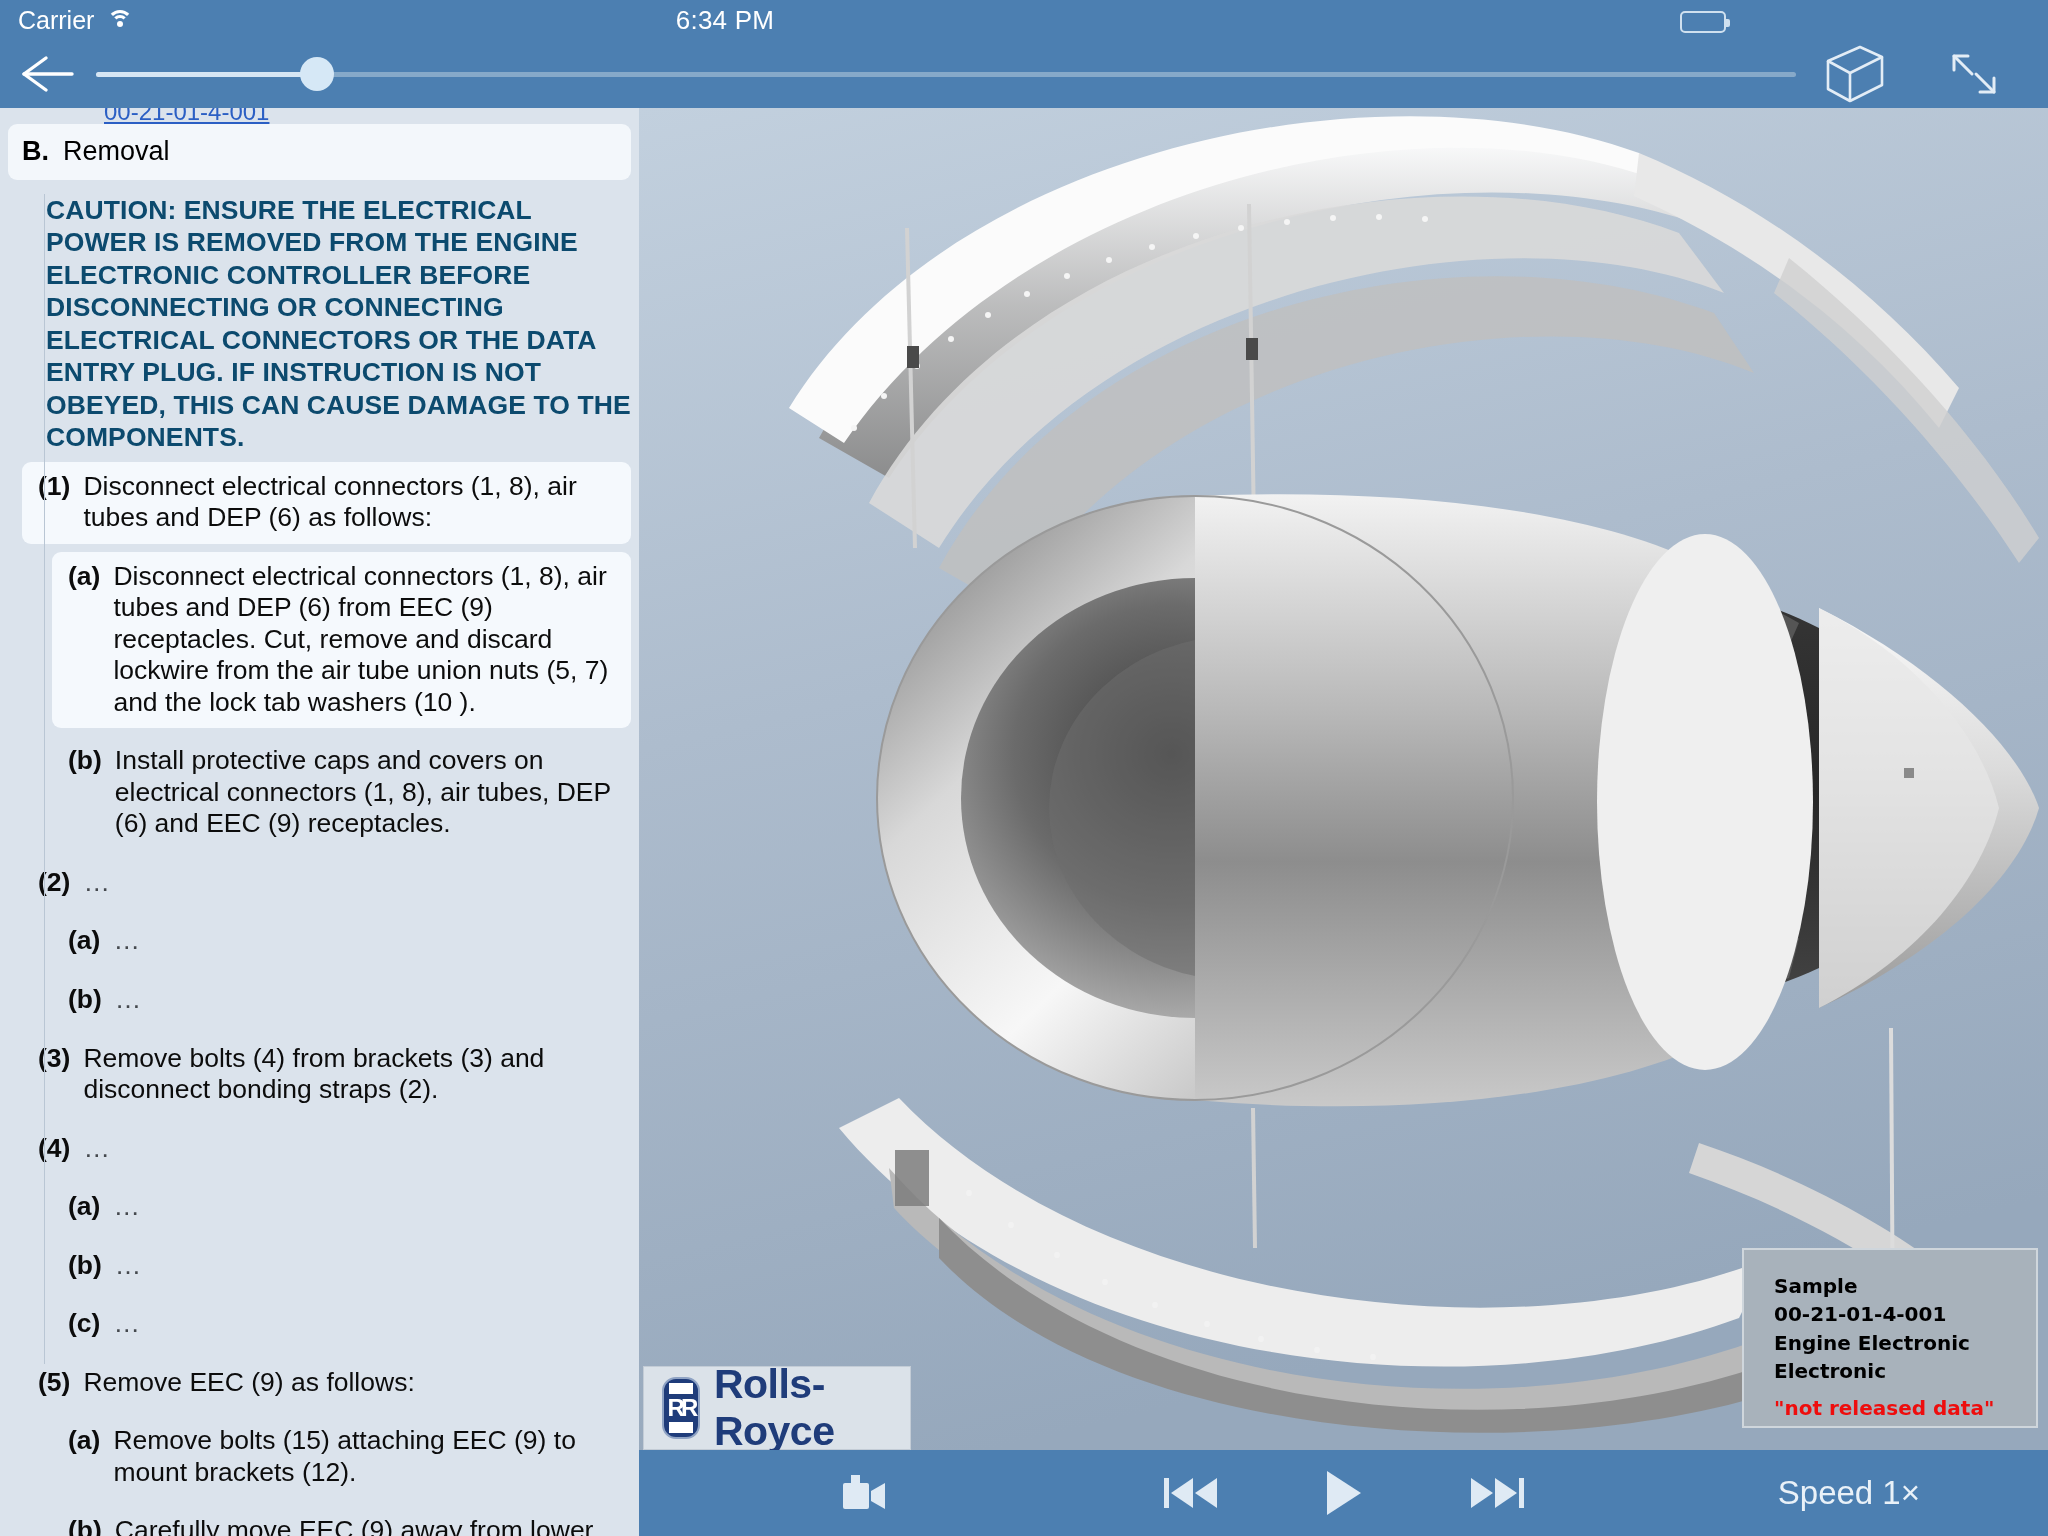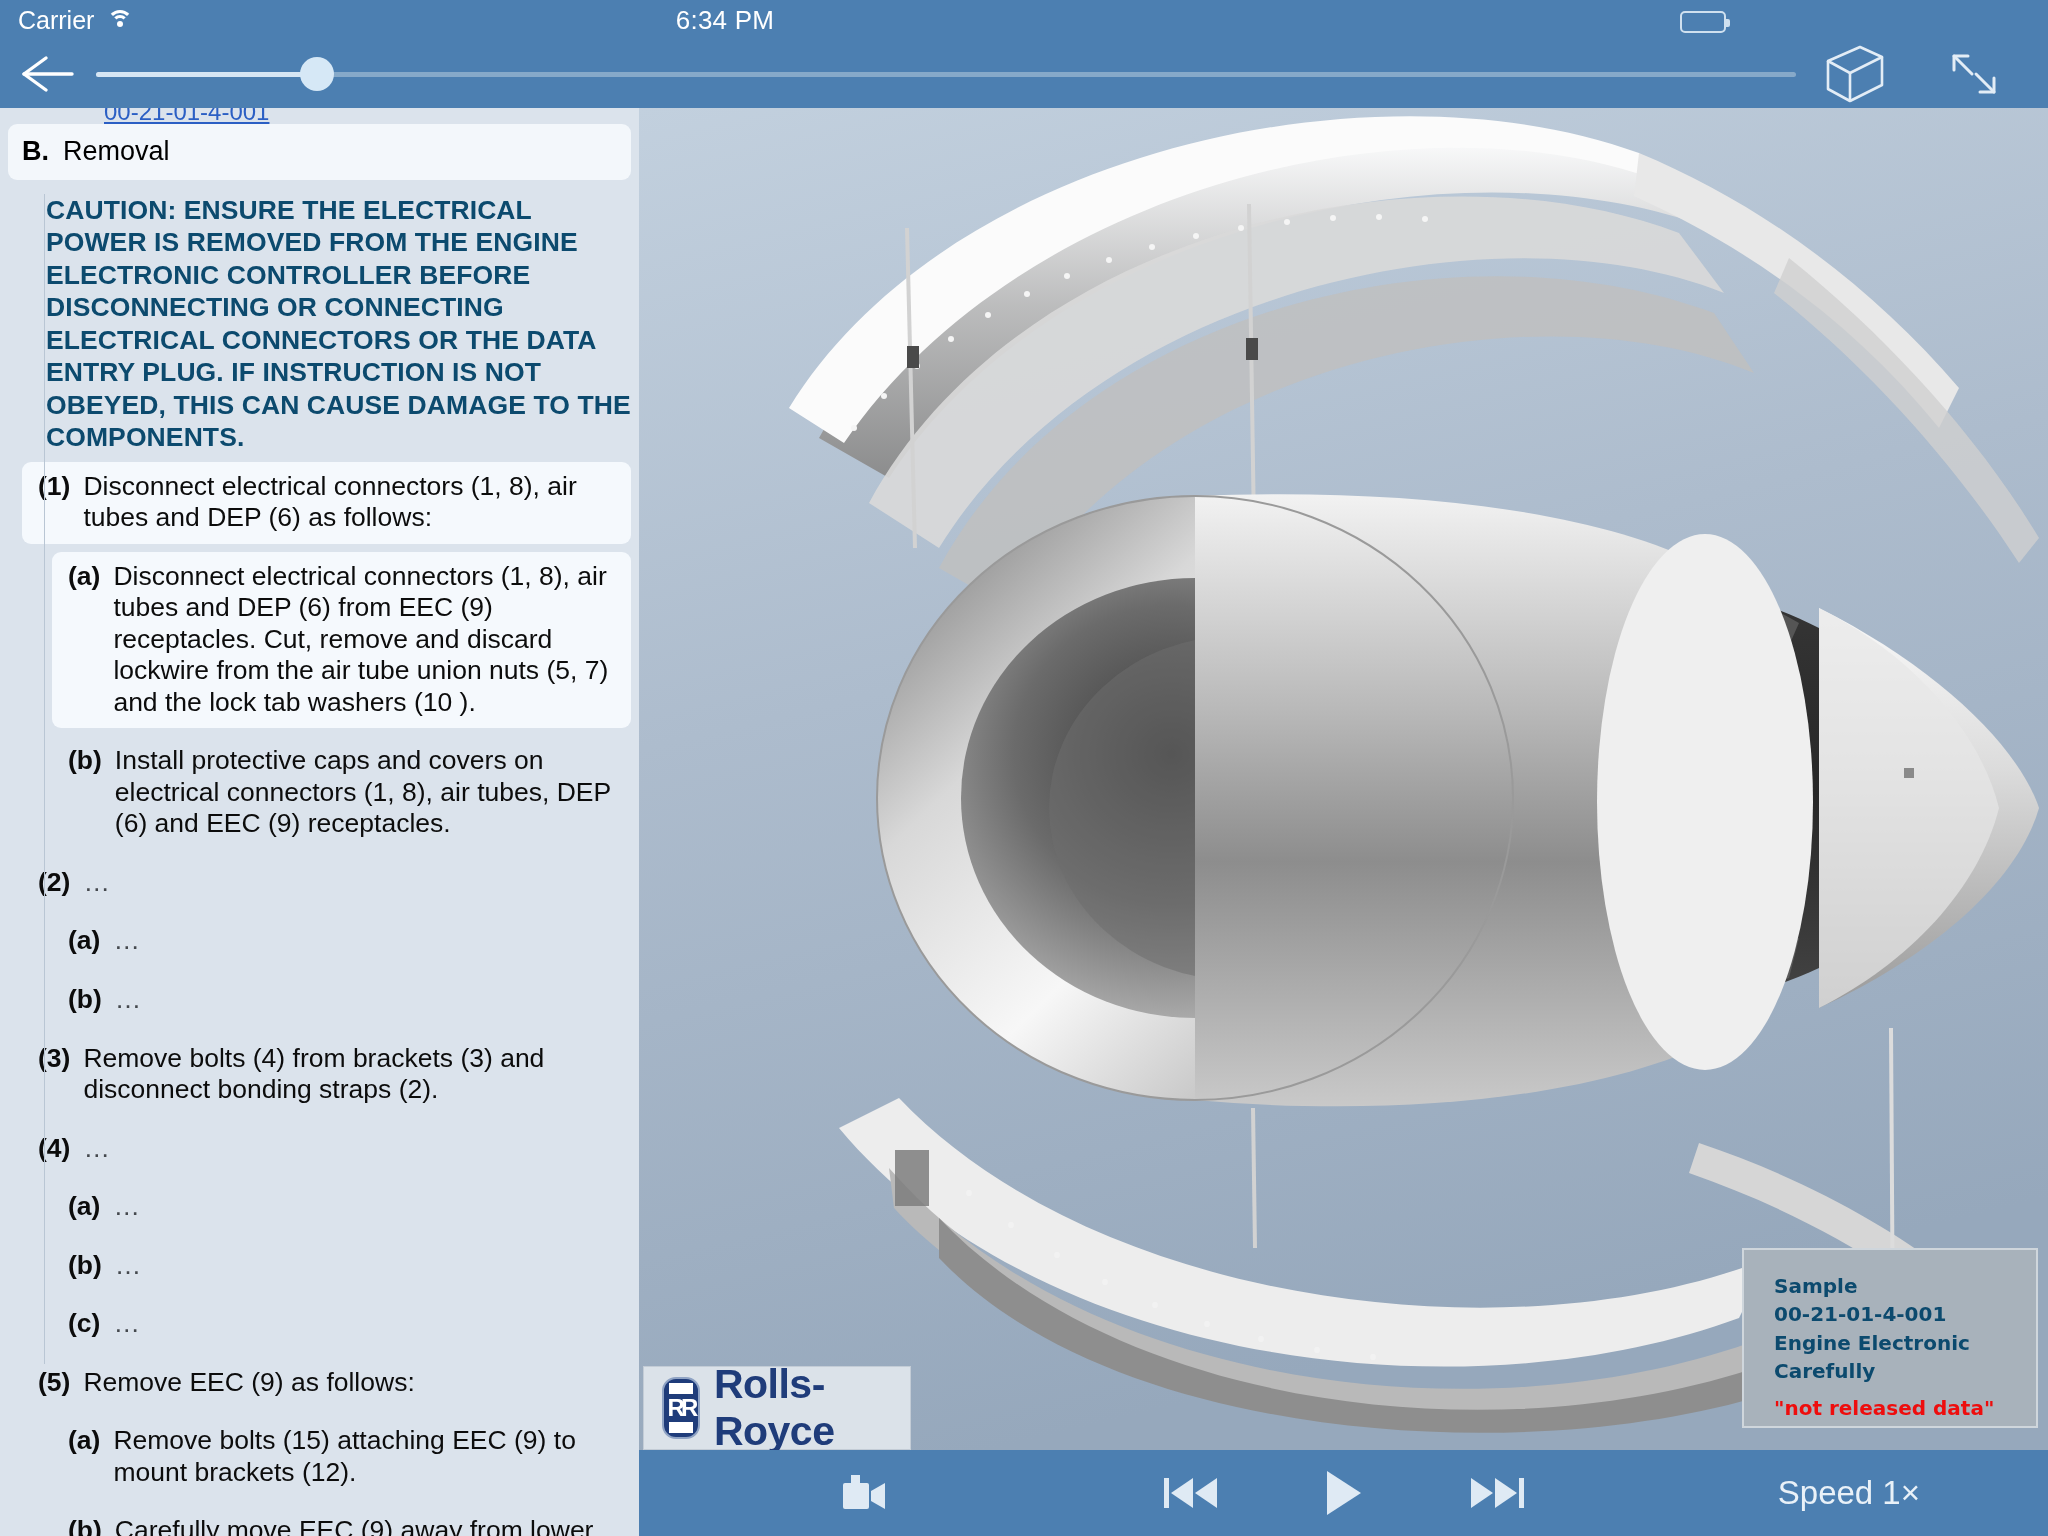--- a/index.html
+++ b/index.html
@@ -141,21 +141,21 @@
   .rr-badge:after { bottom:4px; }
   .rr-badge span { position: relative; z-index: 2; }
   .rr-text { color: #1f3c7a; font-size: 41px; font-weight: bold; letter-spacing: -0.5px; }
 
   .sample-box {
     position: absolute; right: 10px; bottom: 22px; width: 296px; height: 180px;
     background: #a8b2bb; border: 2px solid #cfd6dc;
     padding: 22px 0 0 30px;
     font-family: "DejaVu Sans", sans-serif;
   }
-  .sample-box .ln { font-size: 20px; font-weight: bold; color: #0c4a6e; line-height: 1.42; }
+  .sample-box .ln { font-size: 20px; font-weight: bold; color: #000000; line-height: 1.42; }
   .sample-box .red { color: #ee0d0d; margin-top: 8px; }
 
   
   .playbar {
     position: absolute; left: 639px; top: 1342px; width: 1409px; height: 86px;
     background: #4c7fb1; display: flex; align-items: center; color: #dfeaf4;
   }
   .pb-cam { position: absolute; left: 200px; }
   .pb-group { position: absolute; left: 50%; transform: translateX(-50%); display: flex; align-items: center; gap: 110px; }
   .pb-speed { position: absolute; right: 128px; font-size: 33px; color: #e9f1f8; text-align: center; }
@@ -488,21 +488,21 @@
         <div class="rr-badge">
           <span>RR</span>
         </div>
         <div class="rr-text">Rolls-Royce</div>
       </div>
 
       <div class="sample-box">
         <div class="ln">Sample</div>
         <div class="ln">00-21-01-4-001</div>
         <div class="ln">Engine Electronic</div>
-        <div class="ln">Carefully</div>
+        <div class="ln">Electronic</div>
         <div class="ln red">"not released data"</div>
       </div>
     </div>
 
     <div class="playbar">
       <div class="pb-cam pb-btn">
         <svg width="52" height="40" viewBox="0 0 52 40">
           <rect x="4" y="10" width="26" height="26" rx="2" fill="#dfeaf4"></rect>
           <polygon points="32,18 46,10 46,36 32,28" fill="#dfeaf4"></polygon>
           <rect x="12" y="2" width="9" height="9" fill="#dfeaf4"></rect>

